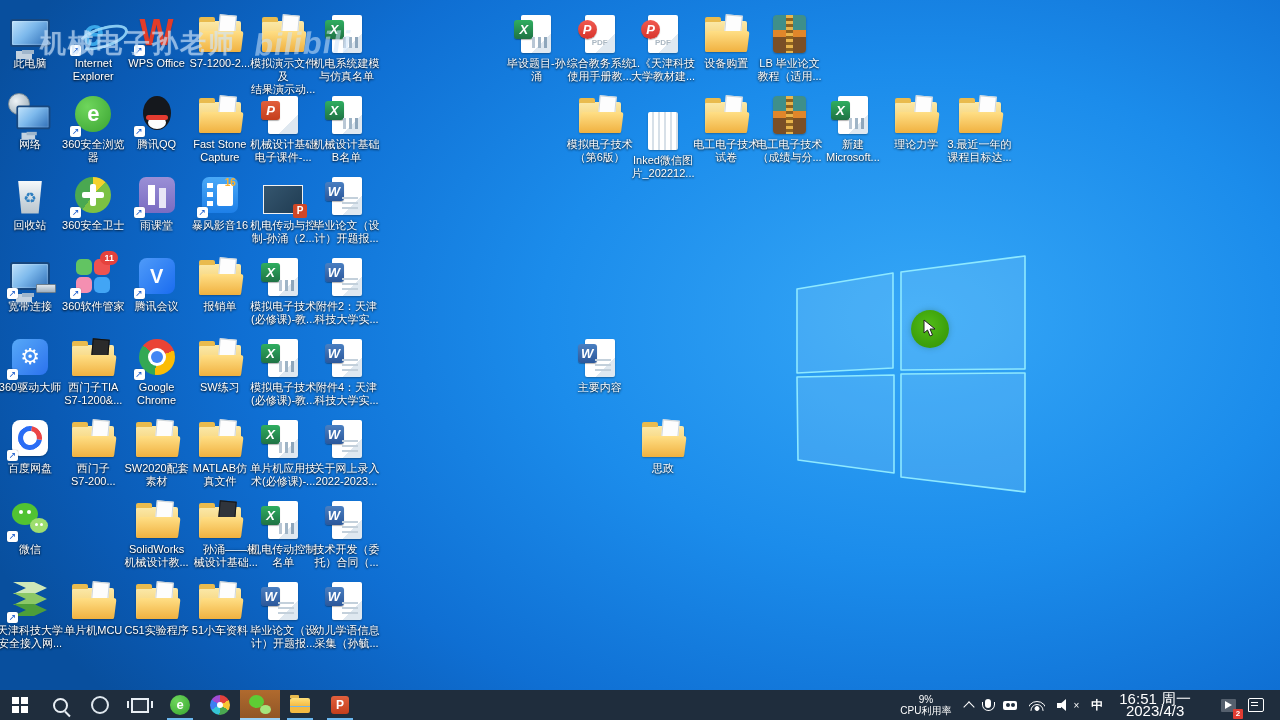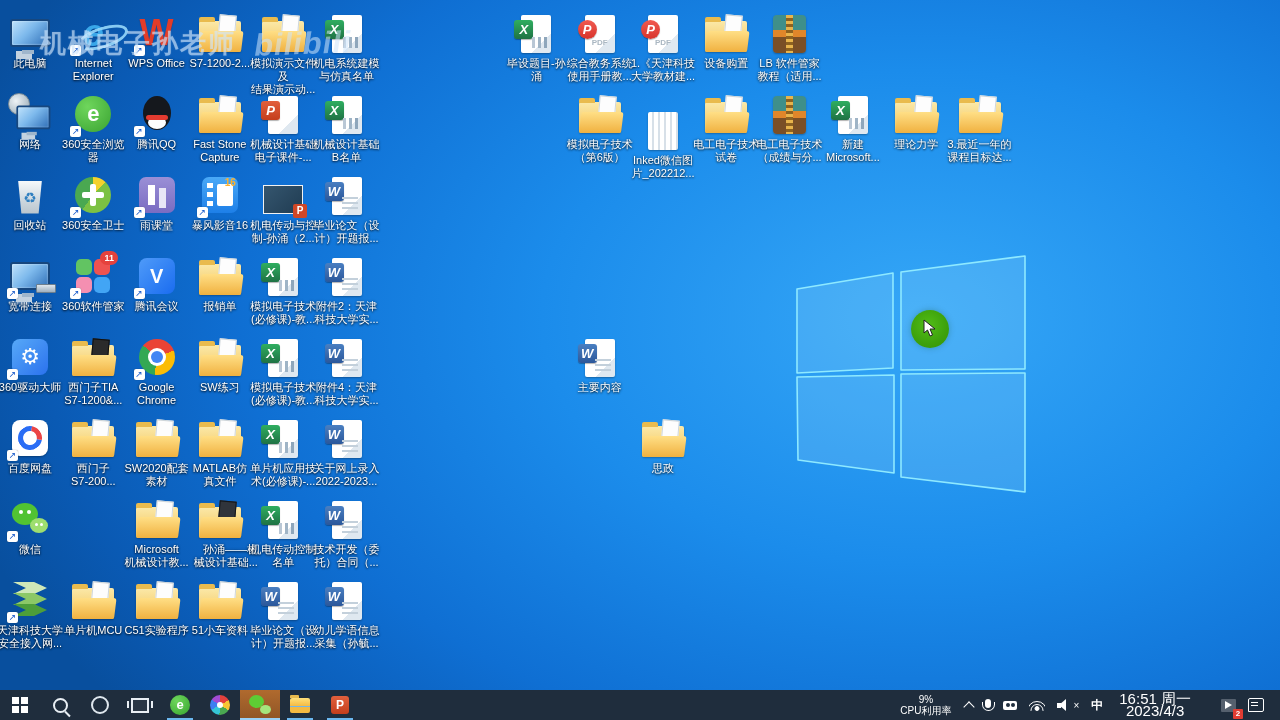--- a/index.html
+++ b/index.html
@@ -284,21 +284,21 @@
             <span class="fold ">
               <i class="paper"></i>
             </span>
           </div>
           <div class="lbl">设备购置</div>
         </div>
         <div class="cell" style="left: 751.6px; top: 10px;">
           <div class="icw">
             <span class="rar"></span>
           </div>
-          <div class="lbl">LB 软件管家
+          <div class="lbl">LB 毕业论文
 教程（适用...</div>
         </div>
         <div class="cell" style="left: -8px; top: 91px;">
           <div class="icw">
             <span class="globe"></span>
             <span class="mon mon-sm"></span>
           </div>
           <div class="lbl">网络</div>
         </div>
         <div class="cell" style="left: 55.3px; top: 91px;">
@@ -653,21 +653,21 @@
             <span class="sc">↗</span>
           </div>
           <div class="lbl">微信</div>
         </div>
         <div class="cell" style="left: 118.6px; top: 496px;">
           <div class="icw">
             <span class="fold ">
               <i class="paper"></i>
             </span>
           </div>
-          <div class="lbl">Microsoft
+          <div class="lbl">SolidWorks
 机械设计教...</div>
         </div>
         <div class="cell" style="left: 181.9px; top: 496px; text-align: right;">
           <div class="icw">
             <span class="fold dark">
               <i class="paper"></i>
             </span>
           </div>
           <div class="lbl">孙涌——机
 械设计基础...</div>

